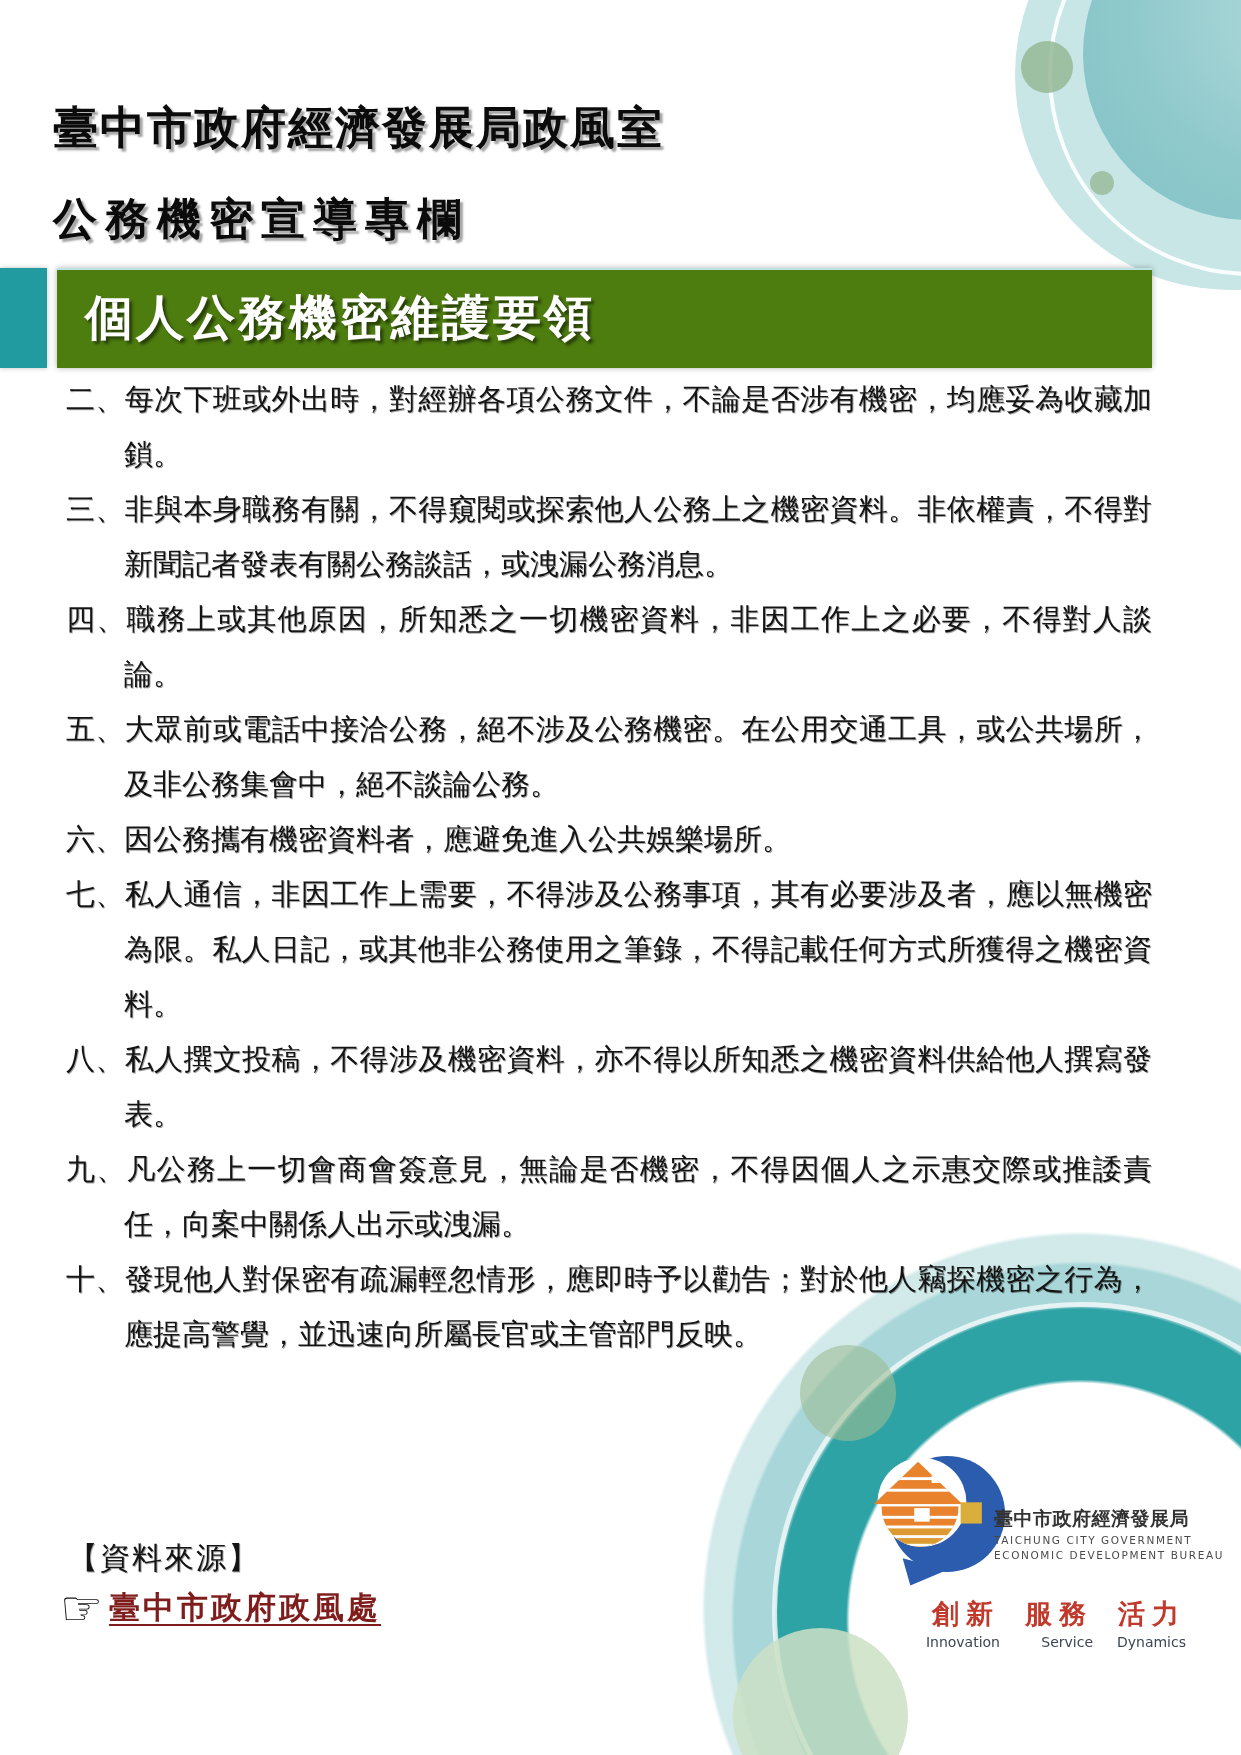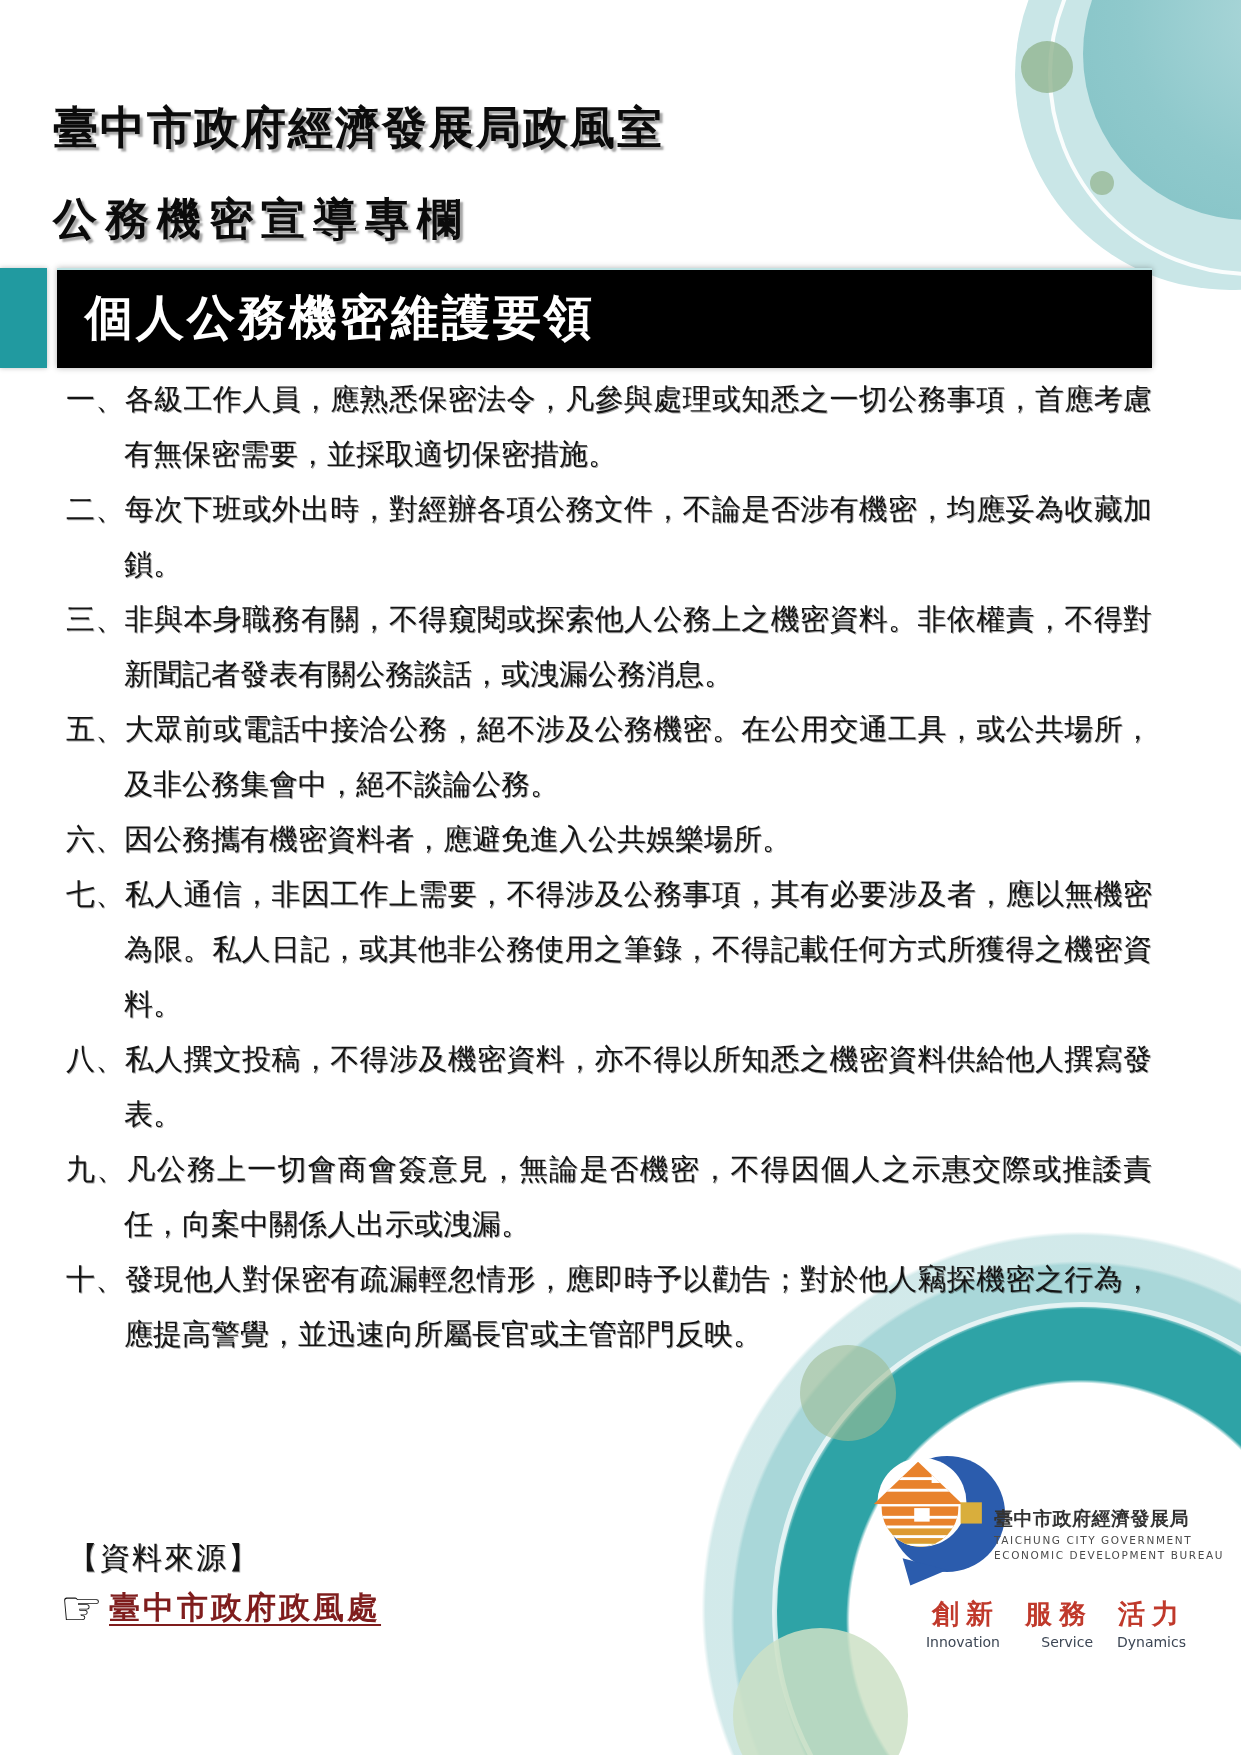--- a/index.html
+++ b/index.html
@@ -44,21 +44,21 @@
   .doc-title    { top: 90px;  font-size: 45px; letter-spacing: 2px; }
   .doc-subtitle { top: 182px; font-size: 44px; letter-spacing: 8px; }
 
   
   .banner-strip {
     position: absolute; left: 0; top: 268px; width: 47px; height: 100px;
     background: #219AA0; box-shadow: 0 0 5px rgba(0,0,0,0.25); z-index: 2;
   }
   .banner-bar {
     position: absolute; left: 57px; top: 268px; width: 1095px; height: 100px;
-    background: #000000; box-shadow: 0 0 6px rgba(0,0,0,0.3); z-index: 2;
+    background: #4d7c0f; box-shadow: 0 0 6px rgba(0,0,0,0.3); z-index: 2;
     border-top: 2px solid #bfe3e4; box-sizing: border-box;
   }
   .banner-bar h2 {
     margin: 0; padding: 16px 0 0 28px;
     font-size: 48px; font-weight: bold; color: #ffffff;
     letter-spacing: 3px;
     text-shadow: 3px 3px 3px rgba(0,0,0,0.5);
     font-family: "DejaVu Serif", "Liberation Serif", serif;
   }
 
@@ -134,23 +134,23 @@
 
   <h1 class="doc-title">臺中市政府經濟發展局政風室</h1>
   <h1 class="doc-subtitle">公務機密宣導專欄</h1>
 
   <div class="banner-strip"></div>
   <div class="banner-bar">
     <h2>個人公務機密維護要領</h2>
   </div>
 
   <div class="rules">
-    <p class="item"><span>一、</span><span>各級工作人員，應熟悉保密法令，凡參與處理或知悉之一切公務事項，首應考慮有無保密需要，並採取適切保密措施。</span></p>
     <p class="item"><span>二、</span><span>每次下班或外出時，對經辦各項公務文件，不論是否涉有機密，均應妥為收藏加鎖。</span></p>
     <p class="item"><span>三、</span><span>非與本身職務有關，不得窺閱或探索他人公務上之機密資料。非依權責，不得對新聞記者發表有關公務談話，或洩漏公務消息。</span></p>
+    <p class="item"><span>四、</span><span>職務上或其他原因，所知悉之一切機密資料，非因工作上之必要，不得對人談論。</span></p>
     <p class="item"><span>五、</span><span>大眾前或電話中接洽公務，絕不涉及公務機密。在公用交通工具，或公共場所，及非公務集會中，絕不談論公務。</span></p>
     <p class="item"><span>六、</span><span>因公務攜有機密資料者，應避免進入公共娛樂場所。</span></p>
     <p class="item"><span>七、</span><span>私人通信，非因工作上需要，不得涉及公務事項，其有必要涉及者，應以無機密為限。私人日記，或其他非公務使用之筆錄，不得記載任何方式所獲得之機密資料。</span></p>
     <p class="item"><span>八、</span><span>私人撰文投稿，不得涉及機密資料，亦不得以所知悉之機密資料供給他人撰寫發表。</span></p>
     <p class="item"><span>九、</span><span>凡公務上一切會商會簽意見，無論是否機密，不得因個人之示惠交際或推諉責任，向案中關係人出示或洩漏。</span></p>
     <p class="item"><span>十、</span><span>發現他人對保密有疏漏輕忽情形，應即時予以勸告；對於他人竊探機密之行為，應提高警覺，並迅速向所屬長官或主管部門反映。</span></p>
   </div>
 
   <div class="source-label">【資料來源】</div>
   <div class="source-row">

